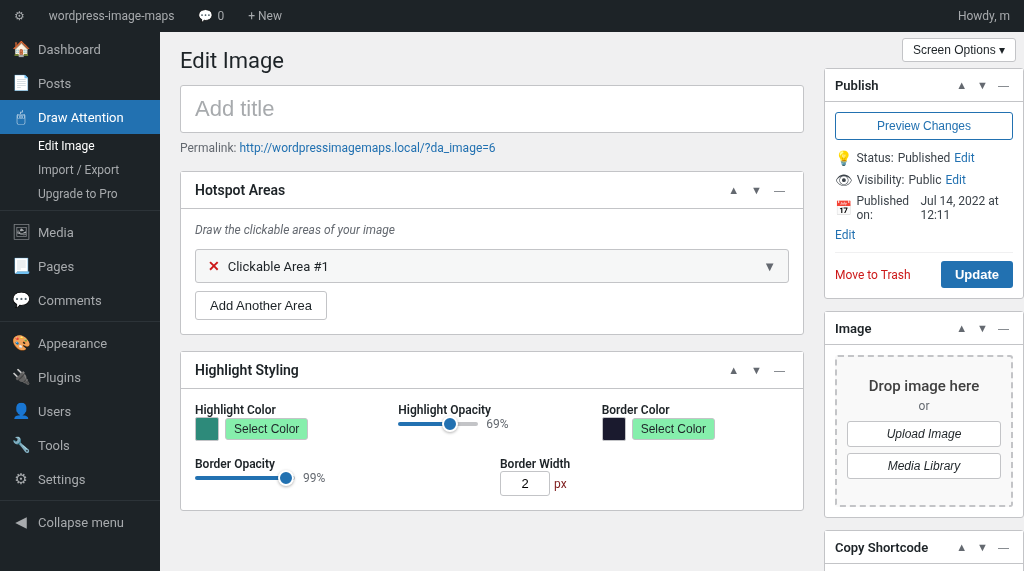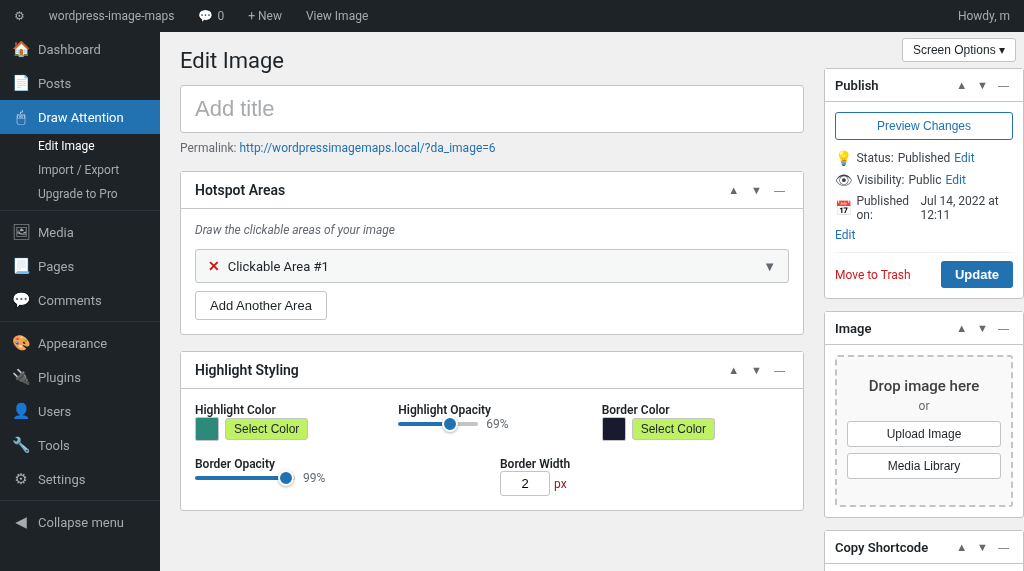--- a/index.html
+++ b/index.html
@@ -46,21 +46,21 @@
     .area-toggle { color: #646970; cursor: pointer; }
     .add-area-btn { background: #fff; border: 1px solid #c3c4c7; color: #1d2327; padding: 6px 14px; border-radius: 3px; cursor: pointer; font-size: 13px; }
 
     
     .styling-grid { display: grid; grid-template-columns: 1fr 1fr 1fr; gap: 16px; }
     .styling-grid-bottom { display: grid; grid-template-columns: 1fr 1fr; gap: 16px; margin-top: 16px; }
     .style-item { display: flex; flex-direction: column; }
     .style-label { font-size: 12px; font-weight: 600; color: #1d2327; }
     .color-picker-row { display: flex; align-items: center; gap: 6px; }
     .color-swatch { width: 24px; height: 24px; border-radius: 2px; border: 1px solid #c3c4c7; display: inline-block; cursor: pointer; }
-    .select-color-btn { background: #bef264; border: 1px solid #c3c4c7; color: #1d2327; padding: 3px 8px; border-radius: 3px; cursor: pointer; font-size: 12px; }
+    .select-color-btn { background: #86efac; border: 1px solid #c3c4c7; color: #1d2327; padding: 3px 8px; border-radius: 3px; cursor: pointer; font-size: 12px; }
     .range-row { display: flex; align-items: center; gap: 8px; }
     .range-slider { -webkit-appearance: none; appearance: none; height: 4px; border-radius: 2px; outline: none; cursor: pointer; }
     .range-slider.opacity-slider { background: linear-gradient(to right, #2271b1 0%, #2271b1 69%, #c3c4c7 69%, #c3c4c7 100%); width: 80px; }
     .range-slider.border-opacity-slider { background: linear-gradient(to right, #2271b1 0%, #2271b1 99%, #c3c4c7 99%, #c3c4c7 100%); width: 100px; }
     .range-slider::-webkit-slider-thumb { -webkit-appearance: none; width: 16px; height: 16px; border-radius: 50%; background: #2271b1; border: 2px solid #fff; box-shadow: 0 1px 3px rgba(0,0,0,0.3); }
     .range-val { font-size: 12px; color: #646970; }
     .border-width-row { display: flex; align-items: center; gap: 4px; }
     .border-width-input { width: 50px; padding: 4px 6px; border: 1px solid #c3c4c7; border-radius: 3px; font-size: 13px; text-align: center; }
     .px-label { font-size: 12px; color: #7f1d1d; }
 
@@ -78,43 +78,40 @@
     .status-link { color: #2271b1; cursor: pointer; text-decoration: none; }
     .publish-edit-link { color: #2271b1; font-size: 12px; cursor: pointer; display: block; margin-bottom: 10px; }
     .publish-footer { display: flex; justify-content: space-between; align-items: center; padding-top: 8px; border-top: 1px solid #f0f0f1; }
     .move-trash-link { color: #cc1818; font-size: 12px; cursor: pointer; text-decoration: none; }
     .update-btn { background: #2271b1; color: #fff; border: none; padding: 6px 14px; border-radius: 3px; cursor: pointer; font-size: 13px; font-weight: 600; }
 
     
     .image-drop-area { border: 2px dashed #c3c4c7; border-radius: 3px; padding: 20px 10px; text-align: center; background: #f9f9f9; }
     .drop-title { font-size: 15px; font-weight: 500; color: #404040; margin-bottom: 4px; }
     .drop-or { font-size: 12px; color: #646970; margin-bottom: 8px; }
-    .upload-btn, .media-btn { width: 100%; background: #fff; border: 1px solid #c3c4c7; color: #1d2327; padding: 5px 8px; border-radius: 3px; cursor: pointer; font-size: 12px; margin-bottom: 6px; }
+    .upload-btn, .media-btn { width: 100%; background: #fff; border: 1px solid #c3c4c7; color: #1d2327; padding: 5px 8px; border-radius: 3px; cursor: pointer; font-size: 12px; margin-bottom: 6px; font-style: italic; }
 
     .right-panel-controls { display: flex; gap: 2px; }
   </style>
 </head>
 <body>
 
 <div class="admin-bar">
   <div class="admin-bar-item">
     <span>⚙</span>
   </div>
   <div class="admin-bar-item">
     <span>wordpress-image-maps</span>
   </div>
   <div class="admin-bar-item">
     <span>💬</span>
     <span>0</span>
   </div>
   <div class="admin-bar-item">
     <span>+ New</span>
-  </div>
-  <div class="admin-bar-item">
-    <span>View Image</span>
   </div>
   <div class="admin-bar-item admin-bar-right">
     <span>Howdy, m</span>
   </div>
 </div>
 
 <div class="main-wrapper">
 
   <div class="sidebar">
     <div class="sidebar-menu-item">

